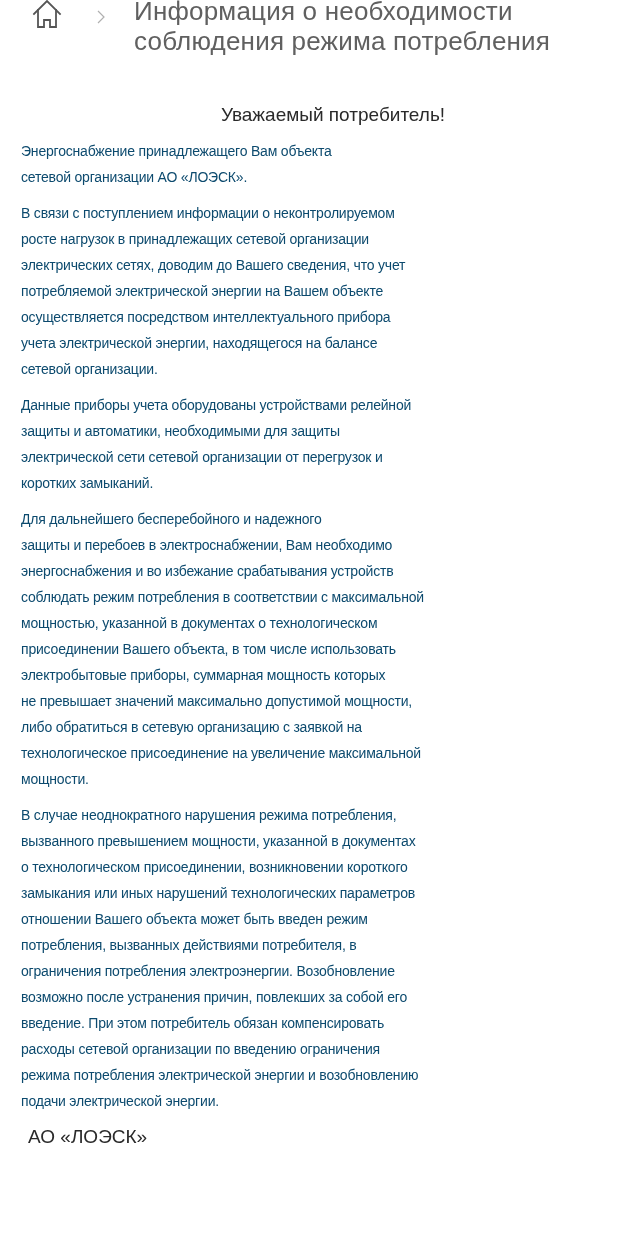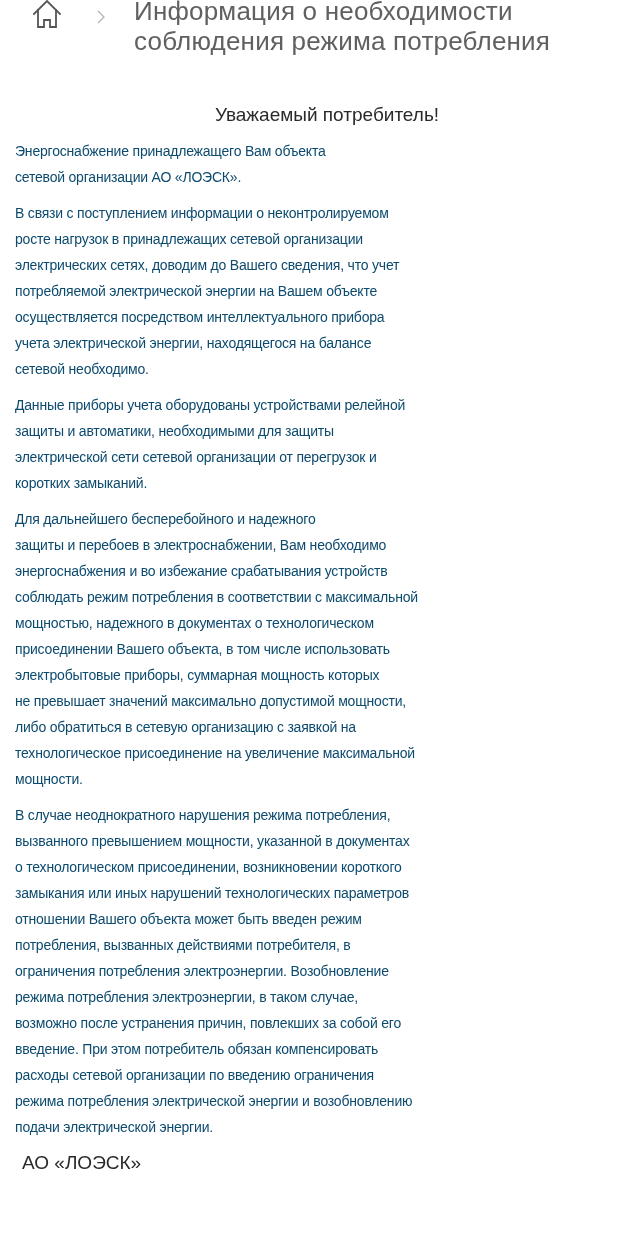--- a/index.html
+++ b/index.html
@@ -41,21 +41,21 @@
       width: 490px;
       font-size: 26px;
       line-height: 30px;
       color: #606060;
       font-weight: 300;
       letter-spacing: 0.2px;
       margin: 0;
     }
     .content {
       position: absolute;
-      left: 15px;
+      left: 21px;
       top: 102px;
       width: 620px;
     }
     .greeting {
       text-align: center;
       font-size: 19px;
       line-height: 26px;
       margin: 0 0 10px 0;
       padding-left: 4px;
       color: #2a2a2a;
@@ -107,53 +107,52 @@
     <span class="line">сетевой организации АО «ЛОЭСК».</span>
   </p>
 
   <p class="para">
     <span class="line">В связи с поступлением информации о неконтролируемом</span>
     <span class="line">росте нагрузок в принадлежащих сетевой организации</span>
     <span class="line">электрических сетях, доводим до Вашего сведения, что учет</span>
     <span class="line">потребляемой электрической энергии на Вашем объекте</span>
     <span class="line">осуществляется посредством интеллектуального прибора</span>
     <span class="line">учета электрической энергии, находящегося на балансе</span>
-    <span class="line">сетевой необходимо.</span>
+    <span class="line">сетевой организации.</span>
   </p>
 
   <p class="para">
     <span class="line">Данные приборы учета оборудованы устройствами релейной</span>
     <span class="line">защиты и автоматики, необходимыми для защиты</span>
     <span class="line">электрической сети сетевой организации от перегрузок и</span>
     <span class="line">коротких замыканий.</span>
   </p>
 
   <p class="para">
     <span class="line">Для дальнейшего бесперебойного и надежного</span>
     <span class="line">защиты и перебоев в электроснабжении, Вам необходимо</span>
     <span class="line">энергоснабжения и во избежание срабатывания устройств</span>
     <span class="line">соблюдать режим потребления в соответствии с максимальной</span>
-    <span class="line">мощностью, надежного в документах о технологическом</span>
+    <span class="line">мощностью, указанной в документах о технологическом</span>
     <span class="line">присоединении Вашего объекта, в том числе использовать</span>
     <span class="line">электробытовые приборы, суммарная мощность которых</span>
     <span class="line">не превышает значений максимально допустимой мощности,</span>
     <span class="line">либо обратиться в сетевую организацию с заявкой на</span>
     <span class="line">технологическое присоединение на увеличение максимальной</span>
     <span class="line">мощности.</span>
   </p>
 
   <p class="para">
     <span class="line">В случае неоднократного нарушения режима потребления,</span>
     <span class="line">вызванного превышением мощности, указанной в документах</span>
     <span class="line">о технологическом присоединении, возникновении короткого</span>
     <span class="line">замыкания или иных нарушений технологических параметров</span>
     <span class="line">отношении Вашего объекта может быть введен режим</span>
     <span class="line">потребления, вызванных действиями потребителя, в</span>
     <span class="line">ограничения потребления электроэнергии. Возобновление</span>
-    <span class="line">режима потребления электроэнергии, в таком случае,</span>
     <span class="line">возможно после устранения причин, повлекших за собой его</span>
     <span class="line">введение. При этом потребитель обязан компенсировать</span>
     <span class="line">расходы сетевой организации по введению ограничения</span>
     <span class="line">режима потребления электрической энергии и возобновлению</span>
     <span class="line">подачи электрической энергии.</span>
   </p>
 
   <p class="signature">АО «ЛОЭСК»</p>
 </div>
 

